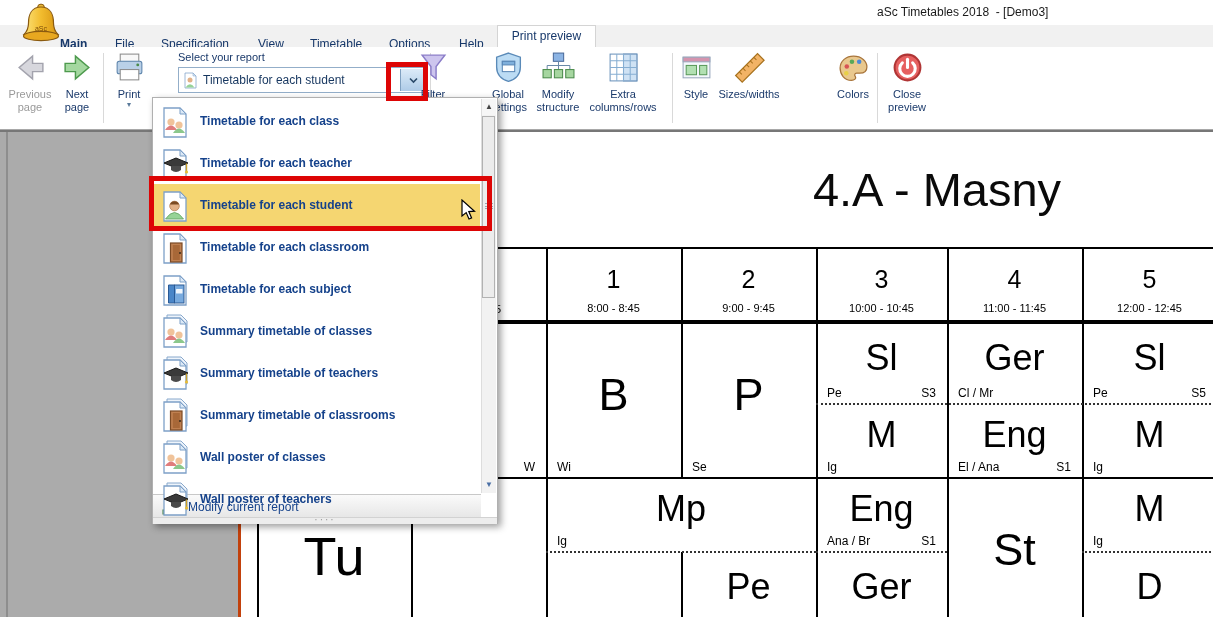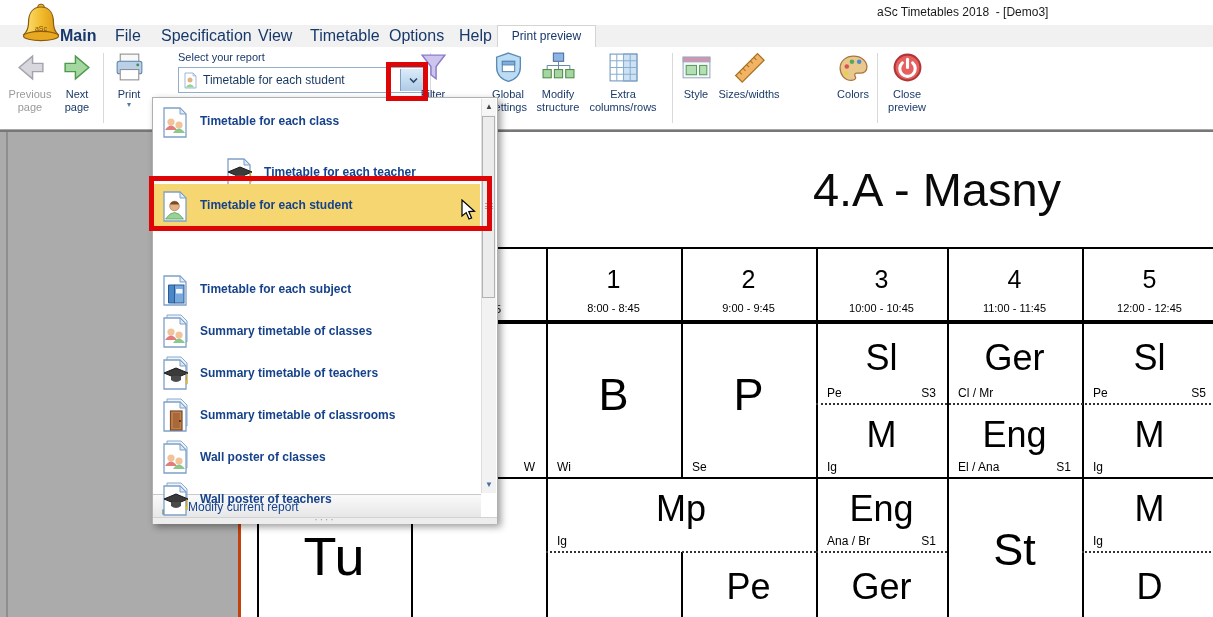--- a/index.html
+++ b/index.html
@@ -4,21 +4,21 @@
 <style>
   html,body{margin:0;padding:0;background:#9a9a9a;}
   .window{position:relative;width:1213px;height:617px;background:#fff;overflow:hidden;
           font-family:"Liberation Sans",sans-serif;-webkit-font-smoothing:antialiased;}
   
   .titlebar{position:absolute;left:0;top:0;width:100%;height:25px;background:#fff;}
   .title-text{position:absolute;left:877px;top:5px;font-size:12px;color:#1a1a1a;white-space:pre;}
   .logo{position:absolute;left:20px;top:1px;width:42px;height:46px;z-index:30;}
   
   .menubar{position:absolute;left:0;top:25px;width:100%;height:22px;background:#f1f1f1;}
-  .menu-item{position:absolute;top:0;height:22px;line-height:22px;font-size:16px;color:#17386a;cursor:default;}
+  .menu-item{position:absolute;top:8px;height:22px;line-height:22px;font-size:12px;color:#17386a;cursor:default;}
   .menu-item.active{font-weight:bold;}
   .tab-print{position:absolute;left:497px;top:0;width:97px;height:22px;background:#fff;
              border:1px solid #d4d4d4;border-bottom:none;text-align:center;line-height:21px;
              font-size:12px;color:#17386a;}
   
   .ribbon{position:absolute;left:0;top:47px;width:100%;height:83px;background:#fff;border-bottom:1px solid #a8a8a8;box-sizing:border-box;}
   .rbtn{position:absolute;top:4px;text-align:center;font-size:11px;line-height:13px;color:#1b3a6b;}
   .rbtn .ricon{display:block;height:36px;margin-bottom:1px;}
   .rbtn .rl1,.rbtn .rl2{display:block;}
   .rbtn.disabled{color:#9a9a9a;}
@@ -441,21 +441,21 @@
             <polygon points="4,4 20,4 26,10 26,33 4,33" fill="#fff" stroke="#7da0c8" stroke-width="1.3"></polygon>
             <polygon points="20,4 20,10 26,10" fill="#dce9f6" stroke="#7da0c8"></polygon>
             <circle cx="11" cy="18" r="3.6" fill="#f0c39a"></circle>
             <path d="M5 26 q6 -9 12 0 z" fill="#e07d7d"></path>
             <circle cx="19" cy="21" r="3.6" fill="#f0c39a"></circle>
             <path d="M13 29 q6 -9 12 0 z" fill="#8cc88c"></path>
           </svg>
         </span>
         <span class="plabel">Timetable for each class</span>
       </div>
-      <div class="pitem" style="top: 53px; justify-content: center;">
+      <div class="pitem" style="top: 44px;">
         <span class="pic">
           <svg width="32" height="34" viewBox="0 0 32 34">
             <polygon points="4,4 20,4 26,10 26,33 4,33" fill="#fff" stroke="#7da0c8" stroke-width="1.3"></polygon>
             <polygon points="20,4 20,10 26,10" fill="#dce9f6" stroke="#7da0c8"></polygon>
             <polygon points="4,17 16,12 28,17 16,22" fill="#3a3a3a" stroke="#1a1a1a"></polygon>
             <path d="M11 20 v4 q5 4 10 0 v-4" fill="#4a4a4a"></path>
             <line x1="26.5" y1="17.5" x2="26.5" y2="25" stroke="#caa02a" stroke-width="1.4"></line>
             <circle cx="26.5" cy="26" r="1.6" fill="#e8bc38"></circle>
           </svg>
         </span>
@@ -465,20 +465,32 @@
         <span class="pic">
           <svg width="32" height="34" viewBox="0 0 32 34">
             <polygon points="4,4 20,4 26,10 26,33 4,33" fill="#fff" stroke="#7da0c8" stroke-width="1.3"></polygon>
             <polygon points="20,4 20,10 26,10" fill="#dce9f6" stroke="#7da0c8"></polygon>
             <circle cx="14.5" cy="18" r="4.8" fill="#e2b187" stroke="#b9845a" stroke-width="0.8"></circle>
             <path d="M10 16.5 a4.8 4.8 0 0 1 9 0" fill="#7a4a22"></path>
             <path d="M5.5 31 q9 -13 18 0 z" fill="#97d397" stroke="#5da05d" stroke-width="0.8"></path>
           </svg>
         </span>
         <span class="plabel">Timetable for each student</span>
+      </div>
+      <div class="pitem" style="top: 128px;">
+        <span class="pic">
+          <svg width="32" height="34" viewBox="0 0 32 34">
+            <polygon points="4,4 20,4 26,10 26,33 4,33" fill="#fff" stroke="#7da0c8" stroke-width="1.3"></polygon>
+            <polygon points="20,4 20,10 26,10" fill="#dce9f6" stroke="#7da0c8"></polygon>
+            <rect x="10.5" y="13" width="11.5" height="19" fill="#c08050" stroke="#7a4a26" stroke-width="1.2"></rect>
+            <rect x="12.8" y="15" width="7" height="15" fill="#a86838"></rect>
+            <circle cx="20" cy="23" r="1" fill="#3a2a1a"></circle>
+          </svg>
+        </span>
+        <span class="plabel">Timetable for each classroom</span>
       </div>
       <div class="pitem" style="top: 170px;">
         <span class="pic">
           <svg width="32" height="34" viewBox="0 0 32 34">
             <polygon points="4,4 20,4 26,10 26,33 4,33" fill="#fff" stroke="#7da0c8" stroke-width="1.3"></polygon>
             <polygon points="20,4 20,10 26,10" fill="#dce9f6" stroke="#7da0c8"></polygon>
             <path d="M8.5 13 h6 v18 h-6 z" fill="#4a86c8" stroke="#2a5a96"></path>
             <rect x="14.5" y="13" width="9.5" height="18" fill="#78aade" stroke="#2a5a96"></rect>
             <rect x="16" y="17" width="6.5" height="4.5" rx="0.5" fill="#fff" opacity="0.9"></rect>
           </svg>

